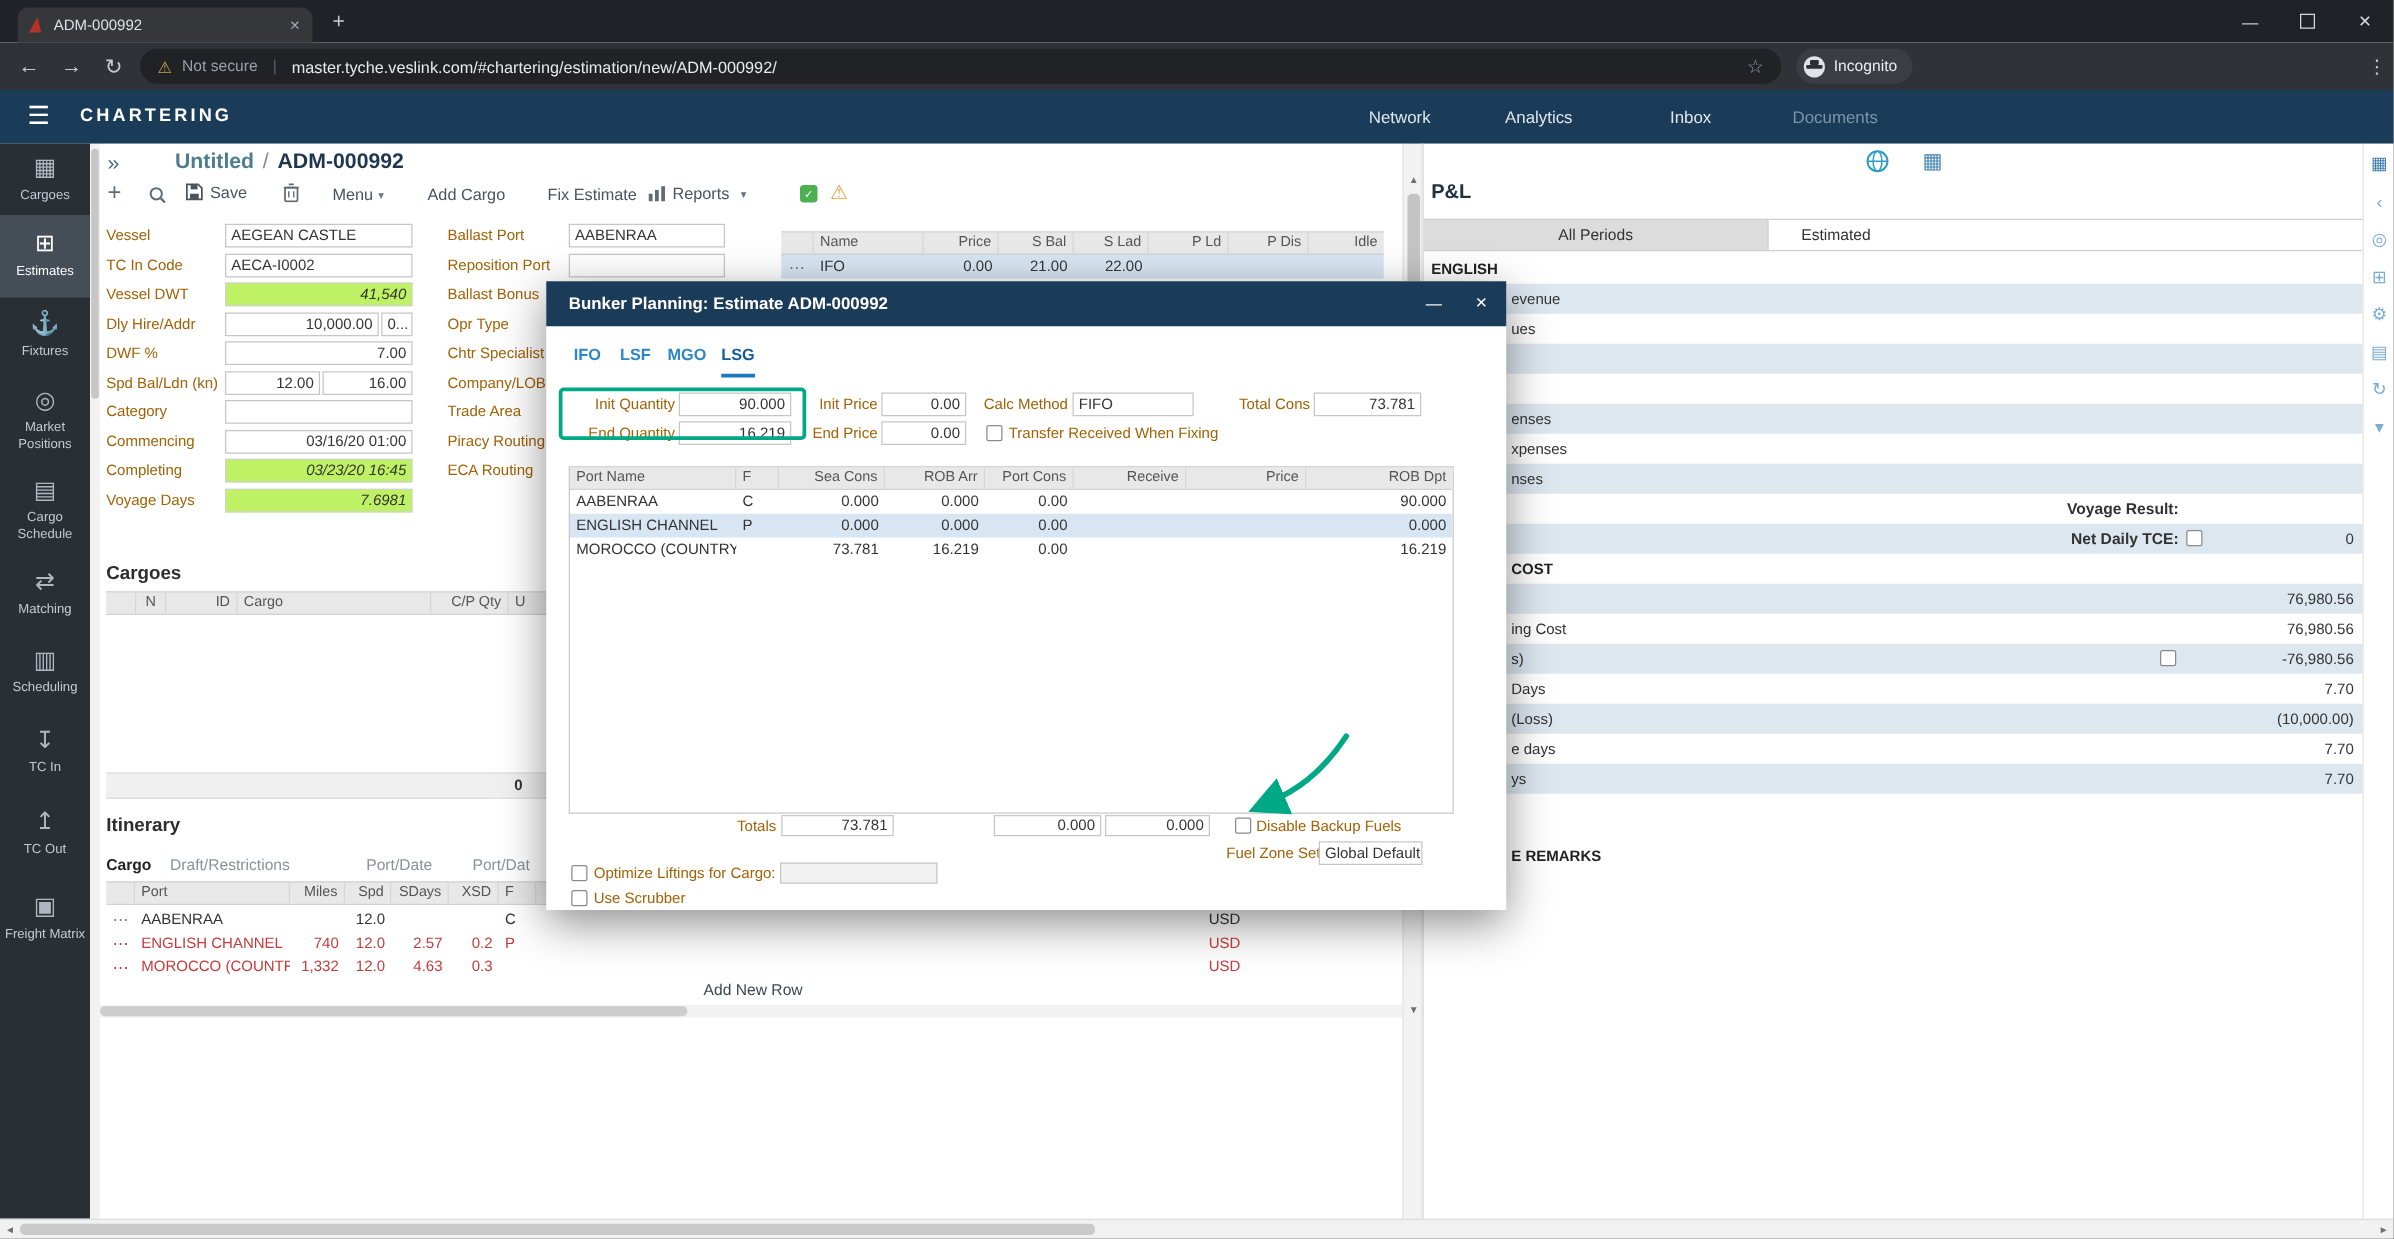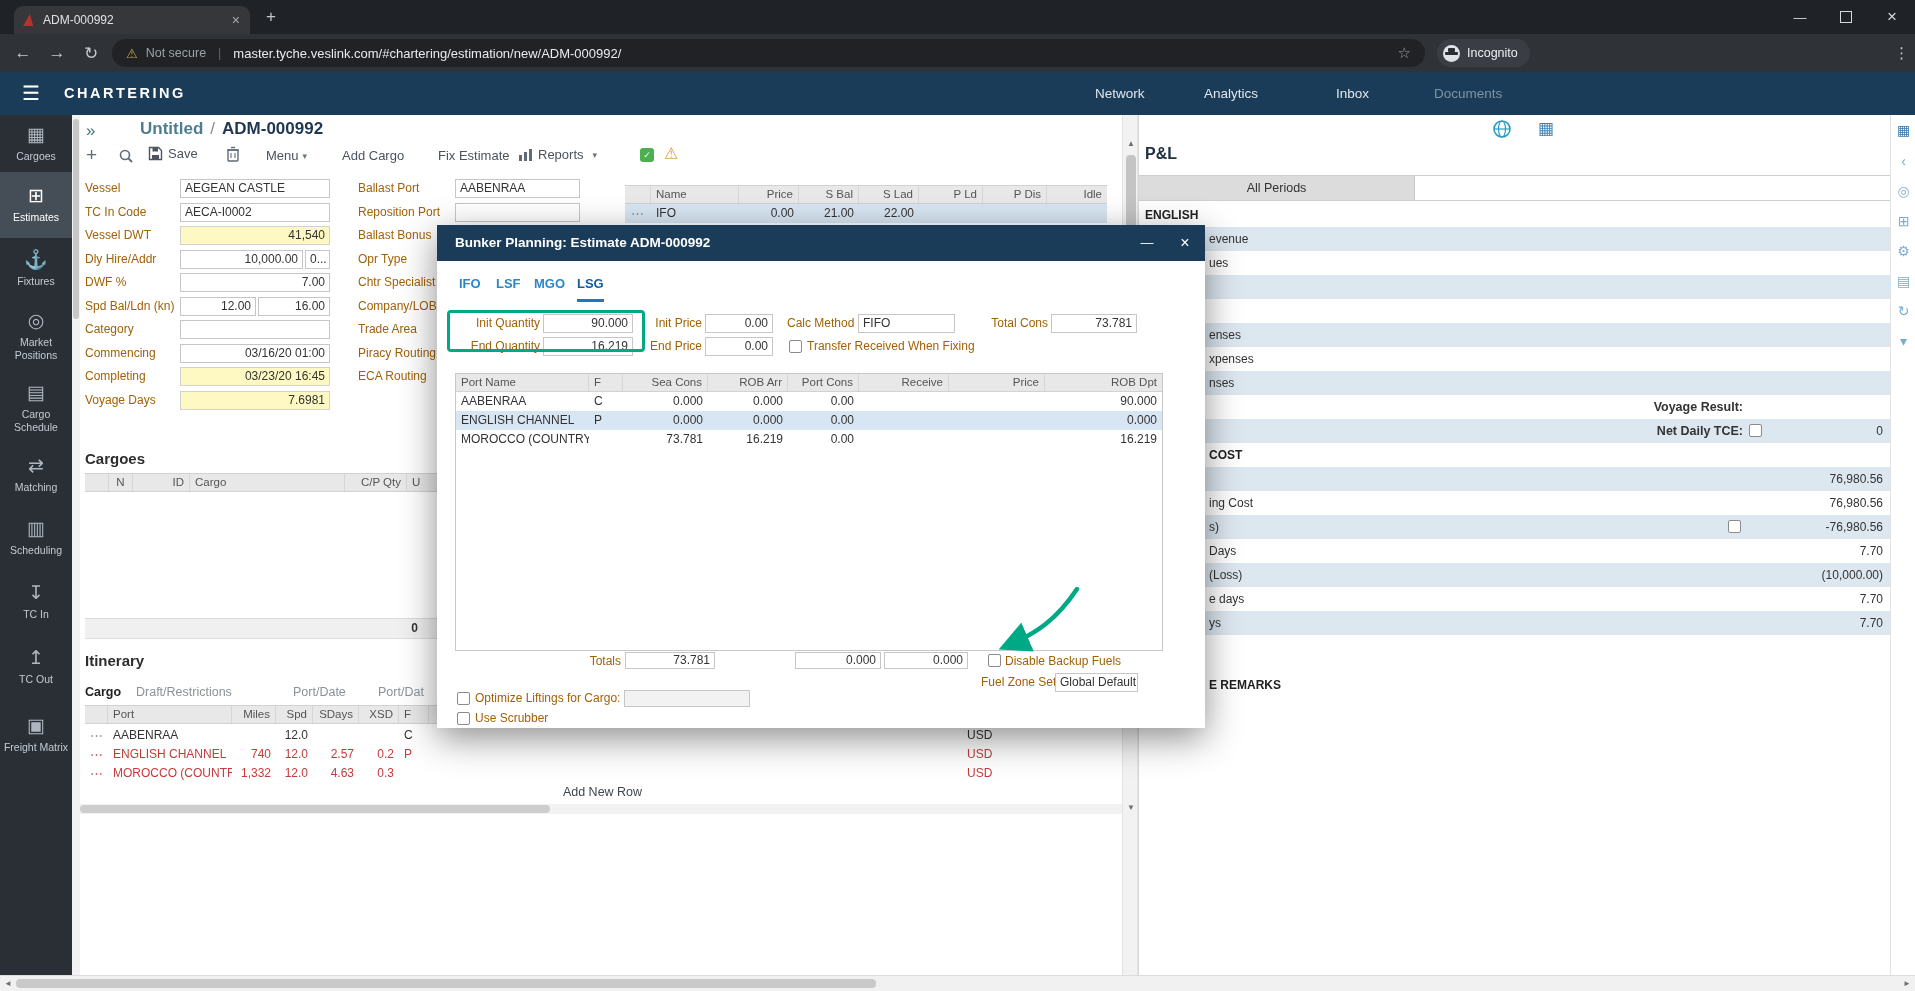--- a/index.html
+++ b/index.html
@@ -52,21 +52,21 @@
   
   .main{left:80px;top:115px;width:1042px;height:860px;background:#fff;overflow:hidden;}
   .crumb-untitled{color:#4f7d90;font-weight:bold;font-size:17px;}
   .crumb-sep{color:#8a8a8a;font-size:17px;margin:0 7px;}
   .crumb-id{color:#1f3650;font-weight:bold;font-size:17px;}
   .tbtxt{font-size:13px;color:#4a535e;}
   .caret{font-size:9px;color:#6a737d;margin-left:4px;}
   .flbl{position:absolute;font-size:12px;color:#a16207;height:19px;line-height:19px;white-space:nowrap;}
   .fbox{position:absolute;height:19px;line-height:17px;box-sizing:border-box;border:1px solid #c6c6c6;background:#fff;
         font-size:12px;color:#333;padding:0 4px;overflow:hidden;white-space:nowrap;}
-  .fbox.ro{background:#fef9c3;border-color:#d2d2d2;}
+  .fbox.ro{background:#bef264;border-color:#d2d2d2;font-style:italic;}
   .fbox.num{text-align:right;}
   .gridhdr{display:flex;background:#e8e8e8;border-top:1px solid #d2d2d2;border-bottom:1px solid #d2d2d2;
            font-size:11.5px;color:#555;}
   .gridhdr .hc{box-sizing:border-box;padding:0 5px;height:17px;line-height:17px;border-right:1px solid #d6d6d6;overflow:hidden;}
   .grow{display:flex;font-size:12px;height:19px;line-height:19px;}
   .grow .dc{box-sizing:border-box;padding:0 5px;overflow:hidden;white-space:nowrap;}
   .r{text-align:right;} .c{text-align:center;}
   .selrow{background:#d8e6f3;}
   .handle{color:#737c85;font-size:13px;letter-spacing:1px;}
   .secttl{font-size:15px;font-weight:bold;color:#2e2e2e;}
@@ -394,20 +394,21 @@
   <div class="abs vscroll">
     <span class="sarrow" style="top:24px;">▲</span>
     <span class="vthumb"></span>
     <span class="sarrow" style="top:688px;">▼</span>
   </div>
 
   <div class="abs pnl">
     <span class="pnlttl">P&amp;L</span>
     <div class="ptabs">
       <span class="ptab1">All Periods</span>
+      <span class="ptab2">Estimated</span>
     </div>
     <div class="phdr" style="top:88px;">
         <span style="position:absolute;left:6px;">ENGLISH</span>
       </div>
 
     <div class="prow shade" style="top:112px;">
         <span class="pl">evenue</span>
         <span class="pv"></span>
       </div>
     <div class="prow" style="top:136px;">

